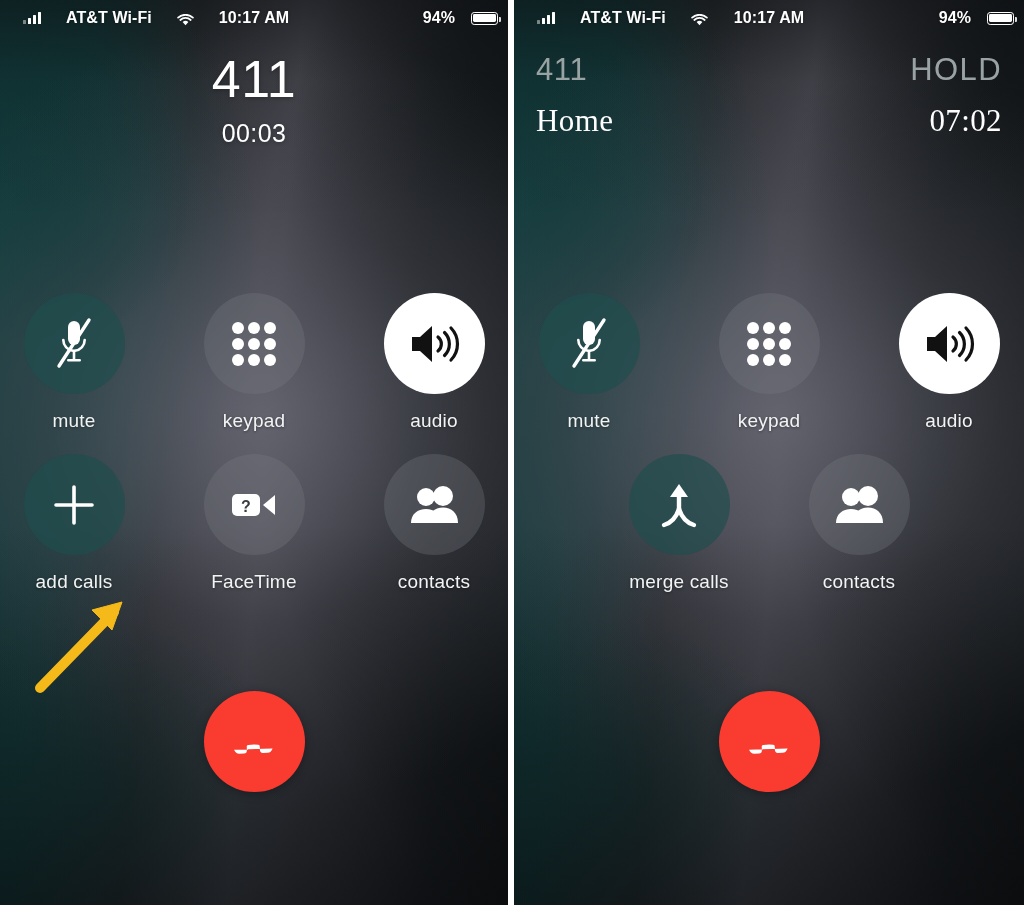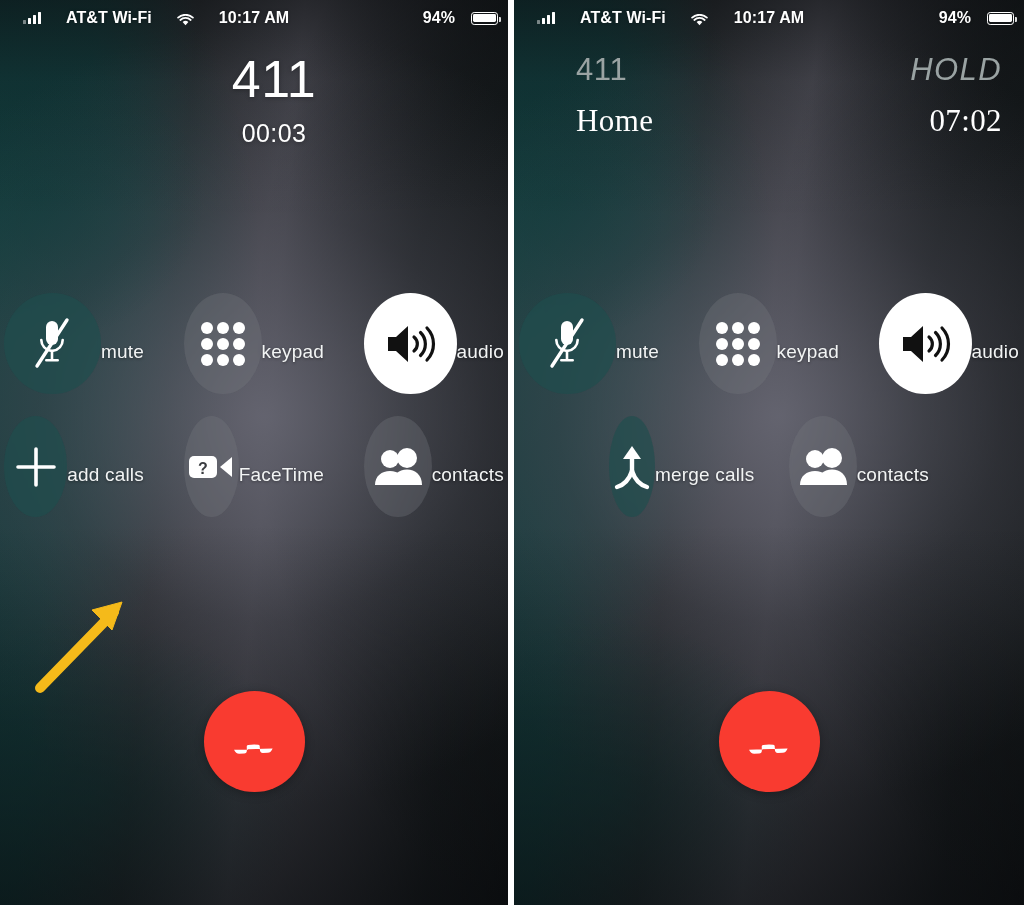--- a/index.html
+++ b/index.html
@@ -54,43 +54,43 @@
   .sb-carrier { font-size:16px; font-weight:bold; }
   .wifi { width:17px; height:13px; position:relative; }
   .sb-center { position:absolute; left:0; right:0; text-align:center; font-size:16px; font-weight:bold; pointer-events:none; }
   .sb-right { margin-left:auto; display:flex; align-items:center; gap:16px; padding-right:10px; }
   .sb-batt-pct { font-size:16px; font-weight:bold; }
   .batt { width:27px; height:13px; border:1.6px solid #fff; border-radius:3.2px; position:relative; padding:1.4px; }
   .batt::after { content:""; position:absolute; right:-4px; top:4px; width:2px; height:5px; background:#fff; border-radius:0 1px 1px 0; opacity:.85; }
   .batt span { display:block; height:100%; background:#fff; border-radius:1.4px; }
 
   
-  .call-head { position:absolute; left:0; right:0; top:52px; color:#fff;margin-left:40px; }
+  .call-head { position:absolute; left:0; right:0; top:52px; color:#fff; }
 
   .single { text-align:center; }
   .single .num {
     font-size:52px; font-weight:300; letter-spacing:.5px; line-height:1.05;
     text-shadow:0 1px 4px rgba(0,0,0,.3);
   }
   .single .timer {
     font-size:25px; font-weight:300; margin-top:12px; letter-spacing:.4px;
     text-shadow:0 1px 4px rgba(0,0,0,.3);
   }
 
   .dual { padding:0 22px; }
   .dual .row { display:flex; justify-content:space-between; align-items:baseline; }
   .dual .row.r1 { color:#9aa3a3; font-size:31px; font-weight:300; letter-spacing:.6px; }
   .dual .row.r2 { color:#fff; font-size:31px; font-weight:300; margin-top:15px; letter-spacing:.4px;font-family:Liberation Serif, serif; }
-  .dual .hold { letter-spacing:1.4px;font-style:italic; }
+  .dual .hold { letter-spacing:1.4px; }
 
   
   .grid { position:absolute; left:0; right:0; top:293px; }
   .grow { display:flex; justify-content:center; gap:40px; }
   .grow + .grow { margin-top:22px; }
-  .cell { width:140px; display:flex; align-items:center; }
+  .cell { width:140px; display:flex; flex-direction:column; align-items:center; }
   .circle {
     width:101px; height:101px; border-radius:50%;
     display:flex; align-items:center; justify-content:center;
     background:rgba(118,122,126,0.33);
     backdrop-filter:blur(2px);
   }
   .circle.teal { background:rgba(31,78,78,0.66); }
   .circle.white { background:#ffffff; }
   .cap {
     margin-top:16px; color:#f2f4f4; font-size:19px; font-weight:400;

